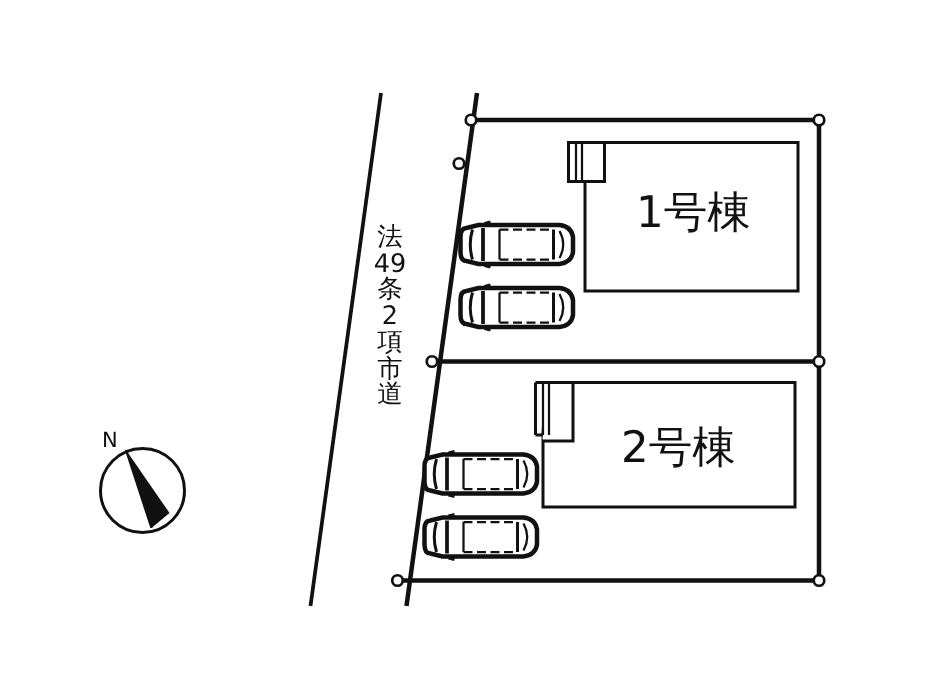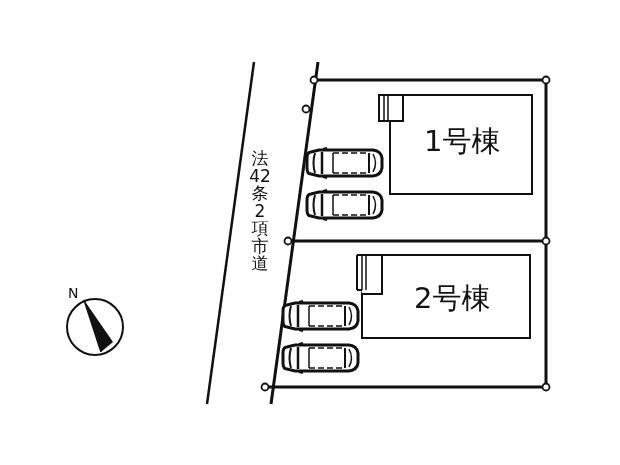--- a/index.html
+++ b/index.html
@@ -71,19 +71,19 @@
   <g>
     <circle cx="95" cy="327" r="28" fill="#fff" stroke="#111" stroke-width="2"></circle>
     <polygon points="84,300 113,342 101,352 " fill="#111"></polygon>
     <line x1="84" y1="300" x2="101" y2="352" stroke="#111" stroke-width="1.5"></line>
   </g>
   <text class="lbl" x="68" y="298" font-size="14">N</text>
 </svg>
 
 <div class="road-text">
   <span>法</span>
-  <span>42</span>
+  <span>49</span>
   <span>条</span>
   <span>2</span>
   <span>項</span>
   <span>市</span>
   <span>道</span>
 </div>
 
 </body></html>

